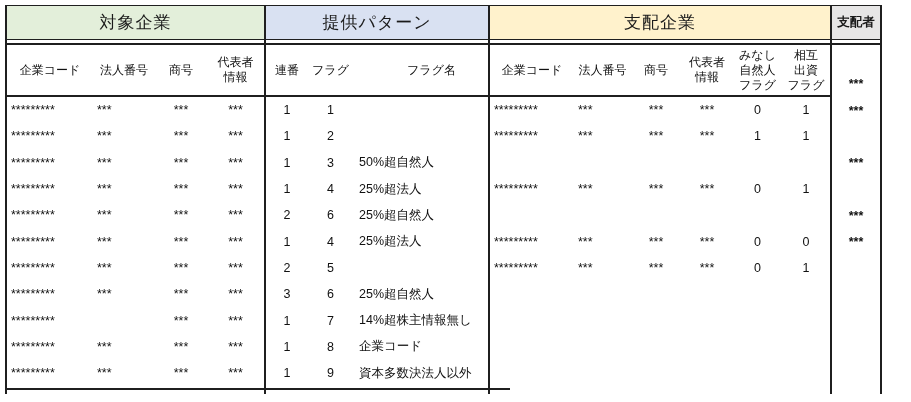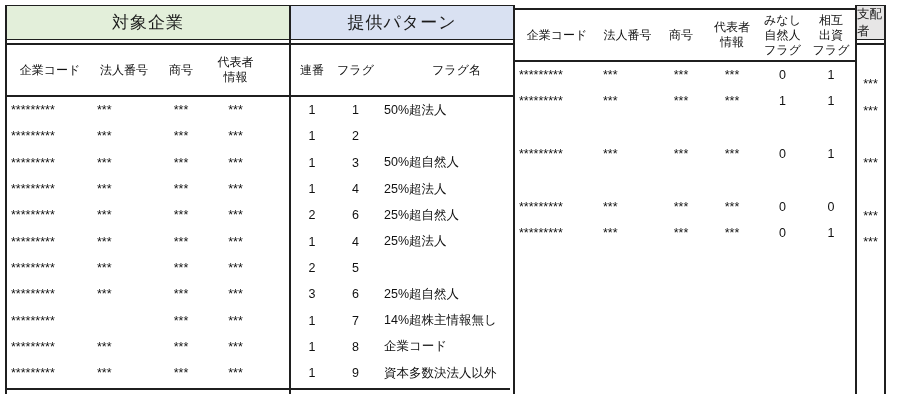--- a/index.html
+++ b/index.html
@@ -5,21 +5,21 @@
   html,body { margin:0; padding:0; background:#ffffff; }
   .canvas {
     position:relative; width:911px; height:402px; background:#ffffff;
     font-family:"Liberation Sans","DejaVu Sans",sans-serif; color:#111;
     overflow:hidden;
   }
   .table { position:relative; width:898px; margin:5px 0 0 5px; }
   .sections { display:flex; align-items:stretch; }
   .sec { box-sizing:border-box; border-left:2px solid #1f1f1f; padding-bottom:8px; background:#fff; }
   .sec:last-child { border-right:2px solid #1f1f1f; }
-  .sec-0 { width:284px; } .sec-1 { width:224px; } .sec-2 { width:342px; } .sec-3 { width:31px; }
+  .sec-0 { width:259px; } .sec-1 { width:224px; } .sec-2 { width:342px; } .sec-3 { width:52px;font-weight:bold; }
 
   .title {
     box-sizing:border-box; height:35px; border-top:1.5px solid #1f1f1f; border-bottom:1.5px solid #1f1f1f;
     display:flex; align-items:center; justify-content:center;
     font-size:17px; letter-spacing:1px; color:#1a1a1a;
   }
   .sec-3 .title { font-size:12.5px; letter-spacing:0; }
   .gap { height:3px; background:#fff; }
   .divider { height:2px; background:#1f1f1f; }
 
@@ -136,21 +136,20 @@
         <div class="divider"></div>
         <div class="headers">
           <div>連番</div>
           <div>フラグ</div>
           <div>フラグ名</div>
         </div>
         <div class="rows">
             <div class="row">
               <div class="cell c">1</div>
               <div class="cell c">1</div>
-              <div class="cell l">50%超法人</div>
             </div>
             <div class="row">
               <div class="cell c">1</div>
               <div class="cell c">2</div>
             </div>
             <div class="row">
               <div class="cell c">1</div>
               <div class="cell c">3</div>
               <div class="cell l">50%超自然人</div>
             </div>
@@ -190,20 +189,21 @@
             </div>
             <div class="row">
               <div class="cell c">1</div>
               <div class="cell c">9</div>
               <div class="cell l">資本多数決法人以外</div>
             </div>
           </div>
       </section>
 
       <section class="sec sec-2">
+        <div class="title" style="background: rgb(255, 242, 204);">支配企業</div>
         <div class="gap"></div>
         <div class="divider"></div>
         <div class="headers">
           <div>企業コード</div>
           <div>法人番号</div>
           <div>商号</div>
           <div>代表者
 情報</div>
           <div>みなし
 自然人

